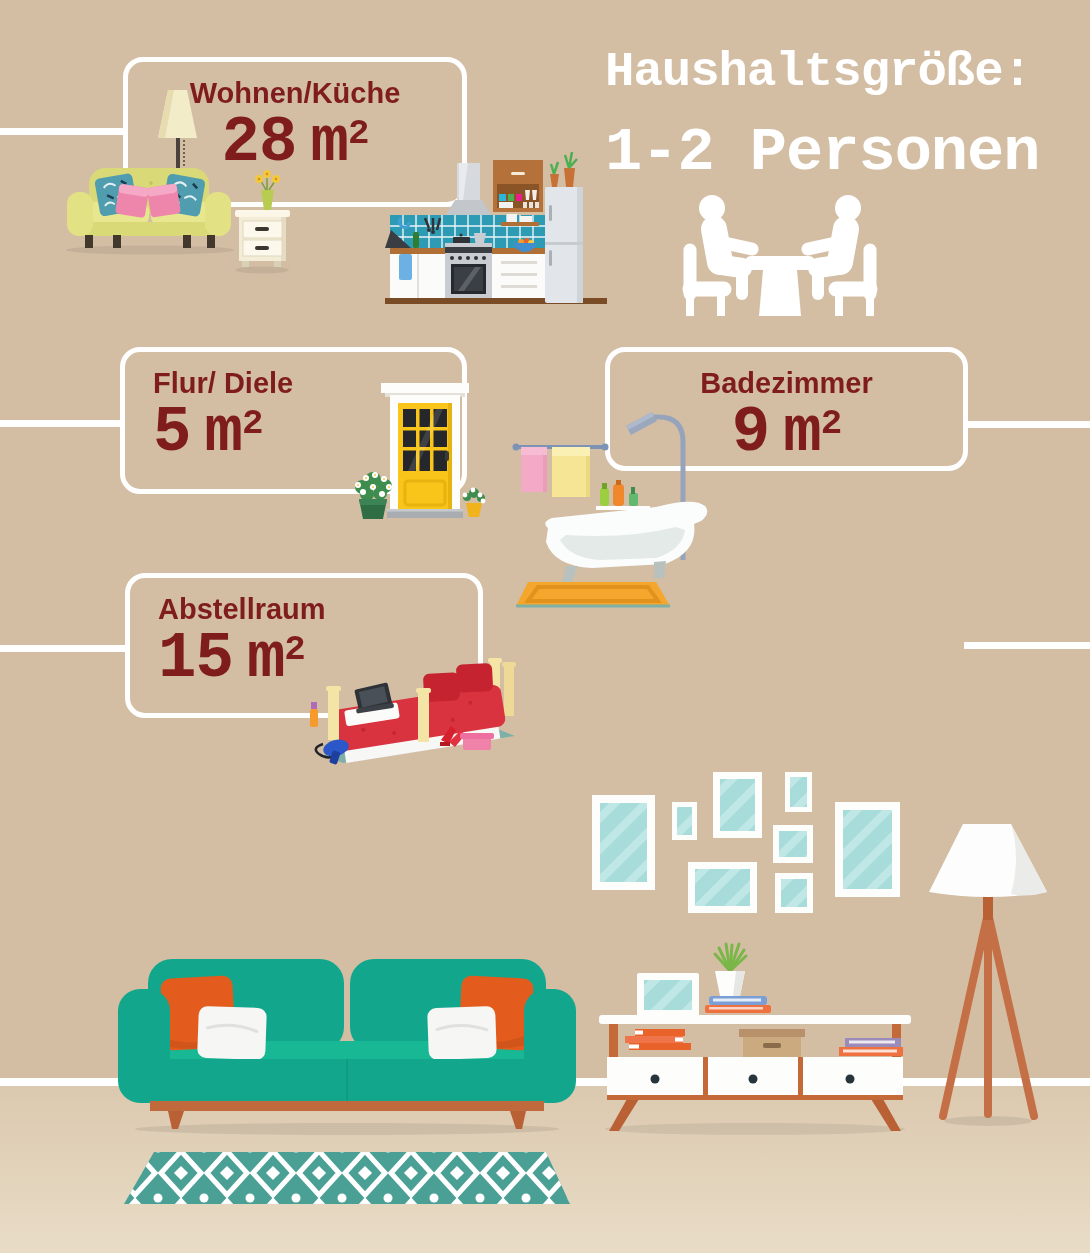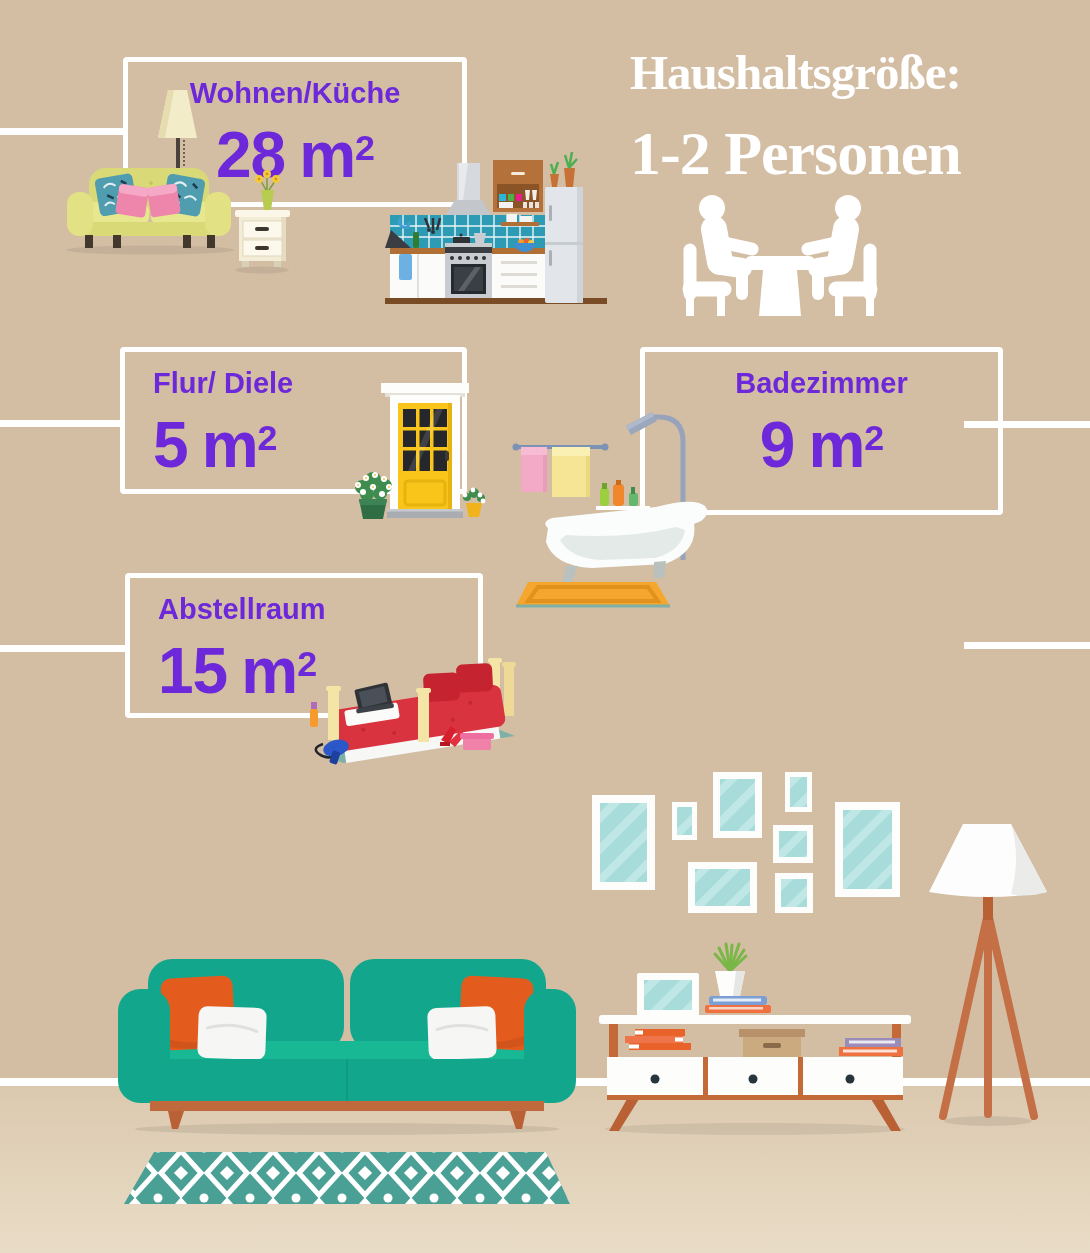--- a/index.html
+++ b/index.html
@@ -3,31 +3,31 @@
 <meta charset="utf-8">
 <style>
   html,body{margin:0;padding:0;background:#c9b79b;}
   .stage{position:relative;width:1090px;height:1253px;overflow:hidden;
          font-family:"Liberation Sans",sans-serif;}
   .wall{position:absolute;left:0;top:0;width:1090px;height:1078px;background:#d3bea4;}
   .divider{position:absolute;left:0;top:1078px;width:1090px;height:8px;background:#ffffff;}
   .floor{position:absolute;left:0;top:1086px;width:1090px;height:167px;
          background:linear-gradient(#dbc9af,#e9dcc6);}
   .connector{position:absolute;height:7px;background:#ffffff;}
-  .room-box{position:absolute;border:5px solid #ffffff;border-radius:4px;
-            box-sizing:border-box;color:#6d28d9;}
+  .room-box{position:absolute;border:5px solid #ffffff;border-radius:20px;
+            box-sizing:border-box;color:#7f1d1d;}
   .room-box .room-label{font-weight:bold;font-size:29px;line-height:1;margin-top:17px;}
-  .room-box .room-area{font-family:Liberation Sans, sans-serif;font-weight:bold;
-            font-size:64px;line-height:1.05;margin-top:14px;letter-spacing:-1px;}
+  .room-box .room-area{font-family:Liberation Mono, monospace;font-weight:bold;
+            font-size:64px;line-height:1.05;margin-top:2px;letter-spacing:-1px;}
   .room-area .unit{margin-left:0.22em;}
   .room-area sup{font-size:0.56em;line-height:0;vertical-align:0.48em;}
   .align-center{text-align:center;}
   .align-left{text-align:left;padding-left:28px;}
-  .title{position:absolute;left:630px;top:48px;color:#ffffff;
-         font-family:Liberation Serif, serif;font-weight:bold;white-space:nowrap;}
+  .title{position:absolute;left:605px;top:48px;color:#ffffff;
+         font-family:Liberation Mono, monospace;font-weight:bold;white-space:nowrap;}
   .title .t1{font-size:49px;line-height:1.0;letter-spacing:-1px;}
   .title .t2{font-size:62px;line-height:1.0;margin-top:25px;letter-spacing:-1px;}
   svg{position:absolute;overflow:visible;}
 </style>
 </head>
 <body>
 
 <div class="stage">
   <div class="wall"></div>
   <div class="floor"></div>
@@ -42,21 +42,21 @@
   <div class="room-box align-center" style="left:123px;top:57px;width:344px;height:150px;">
     <div class="room-label">Wohnen/Küche</div>
     <div class="room-area"><span>28</span><span class="unit">m</span><sup>2</sup></div>
   </div>
 
   <div class="room-box align-left" style="left:120px;top:347px;width:347px;height:147px;">
     <div class="room-label">Flur/ Diele</div>
     <div class="room-area"><span>5</span><span class="unit">m</span><sup>2</sup></div>
   </div>
 
-  <div class="room-box align-center" style="left:640px;top:347px;width:363px;height:168px;">
+  <div class="room-box align-center" style="left:605px;top:347px;width:363px;height:124px;">
     <div class="room-label">Badezimmer</div>
     <div class="room-area"><span>9</span><span class="unit">m</span><sup>2</sup></div>
   </div>
 
   <div class="room-box align-left" style="left:125px;top:573px;width:358px;height:145px;">
     <div class="room-label">Abstellraum</div>
     <div class="room-area"><span>15</span><span class="unit">m</span><sup>2</sup></div>
   </div>
 
 

